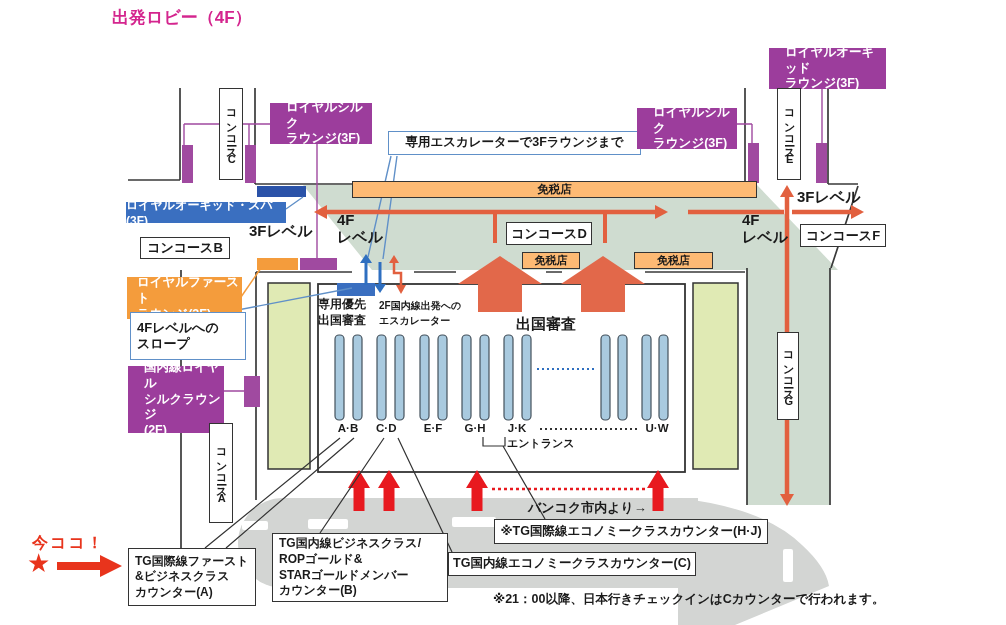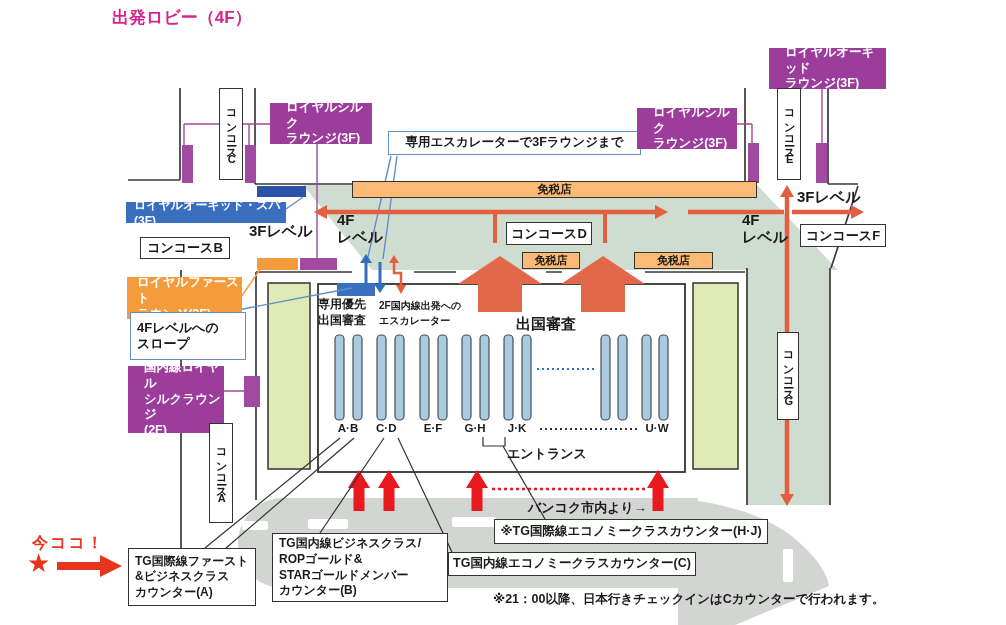--- a/index.html
+++ b/index.html
@@ -144,21 +144,21 @@
 <div class="pbox" style="left:270px;top:103px;width:102px;height:41px;font-size:12.5px;">ロイヤルシルク
 ラウンジ(3F)</div>
 <div class="bbox" style="left:388px;top:131px;width:253px;height:24px;font-size:12.5px;">専用エスカレーターで3Fラウンジまで</div>
 <div class="pbox" style="left:769px;top:48px;width:117px;height:41px;font-size:12.5px;">ロイヤルオーキッド
 ラウンジ(3F)</div>
 <div class="pbox" style="left:637px;top:108px;width:100px;height:41px;font-size:12.5px;">ロイヤルシルク
 ラウンジ(3F)</div>
 <div class="wbox vbox" style="left:777px;top:88px;width:24px;height:92px;font-size:11px;">コンコースE</div>
 <div class="lbl" style="left:797px;top:188px;font-size:15px;">3Fレベル</div>
 
-<div class="bluebar" style="left:126px;top:202px;width:160px;height:21px;font-size:12px;padding-left:8px;">ロイヤルオーキッド・スパ(3F)</div>
+<div class="bluebar" style="left:126px;top:202px;width:160px;height:21px;font-size:12px;">ロイヤルオーキッド・スパ(3F)</div>
 <div class="lbl" style="left:249px;top:222px;font-size:15px;">3Fレベル</div>
 <div class="wbox" style="left:140px;top:237px;width:90px;height:22px;font-size:13px;">コンコースB</div>
 <div class="lbl" style="left:337px;top:212px;font-size:15px;line-height:1.1;">4F
 レベル</div>
 <div class="lbl" style="left:742px;top:212px;font-size:15px;line-height:1.1;">4F
 レベル</div>
 <div class="wbox" style="left:506px;top:222px;width:86px;height:23px;font-size:13px;">コンコースD</div>
 <div class="wbox" style="left:800px;top:224px;width:86px;height:23px;font-size:13px;">コンコースF</div>
 
 <div class="strip" style="left:352px;top:181px;width:405px;height:17px;font-size:11.5px;">免税店</div>
@@ -180,21 +180,21 @@
 エスカレーター</div>
 <div class="lbl" style="left:516px;top:315px;font-size:15px;">出国審査</div>
 
 <div class="lbl" style="left:334px;top:422px;width:28px;text-align:center;font-size:11.5px;">A·B</div>
 <div class="lbl" style="left:376px;top:422px;width:28px;text-align:left;font-size:11.5px;">C·D</div>
 <div class="lbl" style="left:419px;top:422px;width:28px;text-align:center;font-size:11.5px;">E·F</div>
 <div class="lbl" style="left:461px;top:422px;width:28px;text-align:center;font-size:11.5px;">G·H</div>
 <div class="lbl" style="left:503px;top:422px;width:28px;text-align:center;font-size:11.5px;">J·K</div>
 <div class="lbl" style="left:643px;top:422px;width:28px;text-align:center;font-size:11.5px;">U·W</div>
 
-<div class="lbl" style="left:507px;top:447px;font-size:13px;">エントランス</div>
+<div class="lbl" style="left:507px;top:437px;font-size:11px;">エントランス</div>
 <div class="wbox vbox" style="left:777px;top:332px;width:22px;height:88px;font-size:11px;">コンコースG</div>
 <div class="lbl" style="left:528px;top:501px;font-size:13px;">バンコク市内より→</div>
 
 <div class="wbox left" style="left:128px;top:548px;width:128px;height:58px;font-size:12px;line-height:1.3;">TG国際線ファースト
 &amp;ビジネスクラス
 カウンター(A)</div>
 <div class="wbox left" style="left:272px;top:533px;width:176px;height:69px;font-size:12px;line-height:1.3;">TG国内線ビジネスクラス/
 ROPゴールド&amp;
 STARゴールドメンバー
 カウンター(B)</div>

